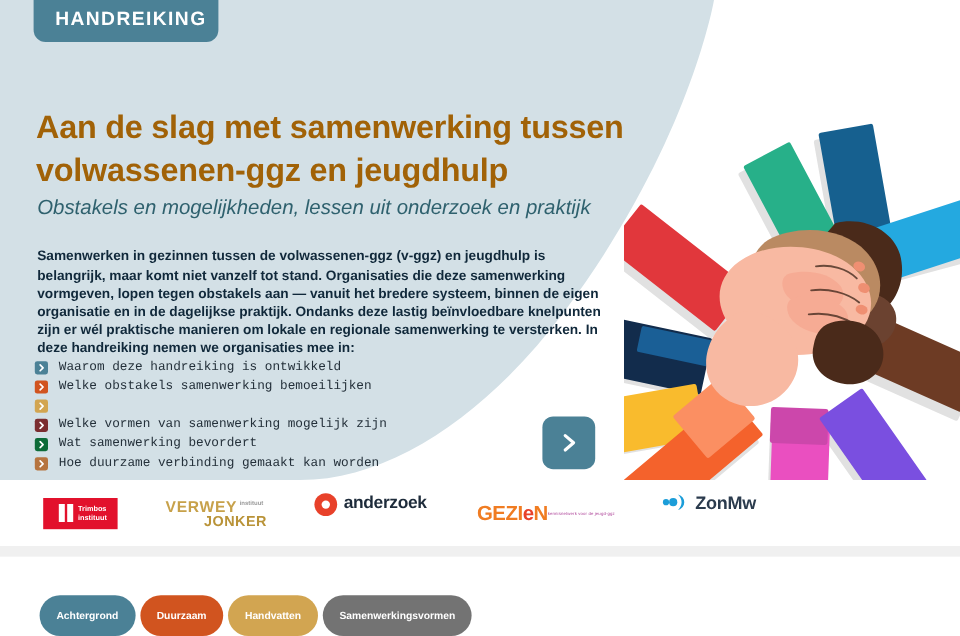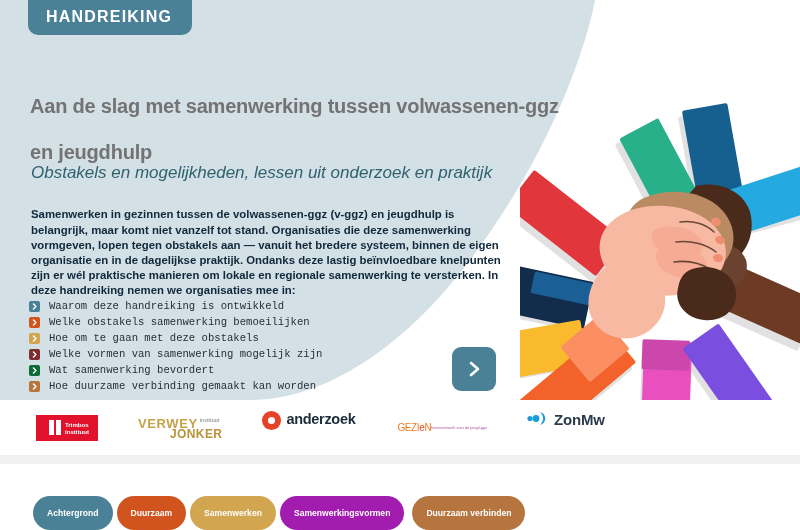--- a/index.html
+++ b/index.html
@@ -46,32 +46,32 @@
   }
 
   .badge {
     position: absolute;
     left: 28px; top: 0;
     background: #4b8196;
     color: #ffffff;
     font-weight: bold;
     font-size: 16px;
     letter-spacing: 1.2px;
-    padding: 8px 20px 9px 18px;
+    padding: 8px 10px 9px 18px;
     border-radius: 0 0 10px 10px;
     z-index: 5;
   }
 
   .hero-title {
     position: absolute;
     left: 30px; top: 70px;
     width: 545px;
-    color: #737373;
-    font-size: 20px;
-    line-height: 46px;
+    color: #a16207;
+    font-size: 27px;
+    line-height: 36px;
     font-weight: bold;
     letter-spacing: -0.2px;
     z-index: 4;
   }
 
   .hero-sub {
     position: absolute;
     left: 31px; top: 146px;
     width: 545px;
     color: #2f616e;
@@ -188,21 +188,21 @@
 
   .anderzoek { margin-left: 40px; display: flex; align-items: flex-start; }
   .anderzoek .az-mark {
     width: 19px; height: 19px; border-radius: 50%;
     background: #e8412a; display:flex; align-items:center; justify-content:center;
   }
   .anderzoek .az-mark i { width: 7px; height: 7px; border-radius: 50%; background: #ffffff; display:block; }
   .anderzoek .az-txt { margin-left: 5px; color: #1d2b3a; font-size: 14.5px; font-weight: bold; letter-spacing: -0.3px; }
 
   .gezien { margin-left: 42px; text-align: center; line-height: 1; }
-  .gezien .gz1 { font-size: 10px; font-weight: normal; color: #f07c22; letter-spacing: -0.4px; }
+  .gezien .gz1 { font-size: 17px; font-weight: bold; color: #f07c22; letter-spacing: -0.4px; }
   .gezien .gz1 .e { color: #e8412a; }
   .gezien .gz2 { font-size: 3.6px; color: #b04a9c; margin-top: 2px; letter-spacing: 0.1px; }
 
   .zonmw { margin-left: 40px; display: flex; align-items: flex-start; }
   .zonmw .zm-mark { width: 22px; height: 15px; }
   .zonmw .zm-txt { margin-left: 5px; color: #2b3b4d; font-size: 15px; font-weight: bold; letter-spacing: -0.2px; }
 
   .strip-divider {
     position: absolute;
     left: 0; top: 455px;
@@ -357,21 +357,20 @@
             </svg>
           </span>
           <span class="li-label">Welke obstakels samenwerking bemoeilijken</span>
         </div>
         <div class="li">
           <span class="chev-sq" style="background:#d2a551">
             <svg width="7" height="7" viewBox="0 0 10 10" fill="none" stroke="#ffffff" stroke-width="2" stroke-linecap="round" stroke-linejoin="round">
               <polyline points="3.5,1.5 7,5 3.5,8.5"></polyline>
             </svg>
           </span>
-          <span class="li-label">Hoe om te gaan met deze obstakels</span>
         </div>
         <div class="li">
           <span class="chev-sq" style="background:#7b2d30">
             <svg width="7" height="7" viewBox="0 0 10 10" fill="none" stroke="#ffffff" stroke-width="2" stroke-linecap="round" stroke-linejoin="round">
               <polyline points="3.5,1.5 7,5 3.5,8.5"></polyline>
             </svg>
           </span>
           <span class="li-label">Welke vormen van samenwerking mogelijk zijn</span>
         </div>
         <div class="li">
@@ -450,30 +449,29 @@
     <div class="tabs" id="tabs">
         <div class="tab-wrap">
           <button class="tab" style="background: rgb(75, 129, 150);">Achtergrond</button>
           <div class="tab-underline on"></div>
         </div>
         <div class="tab-wrap">
           <button class="tab" style="background: rgb(209, 84, 31);">Duurzaam</button>
           <div class="tab-underline"></div>
         </div>
         <div class="tab-wrap">
-          <button class="tab" style="background: rgb(210, 165, 81);">Samenwerken</button>
+          <button class="tab" style="background: rgb(210, 165, 81);">Handvatten</button>
           <div class="tab-underline"></div>
         </div>
         <div class="tab-wrap">
-          <button class="tab" style="background: #a21caf;">Samenwerkingsvormen</button>
+          <button class="tab" style="background: #737373;">Samenwerkingsvormen</button>
           <div class="tab-underline"></div>
         </div>
         <div class="tab-wrap">
           <div class="tab-underline"></div>
         </div>
         <div class="tab-wrap">
-          <button class="tab" style="background: rgb(182, 116, 63);">Duurzaam verbinden</button>
           <div class="tab-underline"></div>
         </div>
       </div>
   </nav>
 
 </div>
 
 </body></html>

